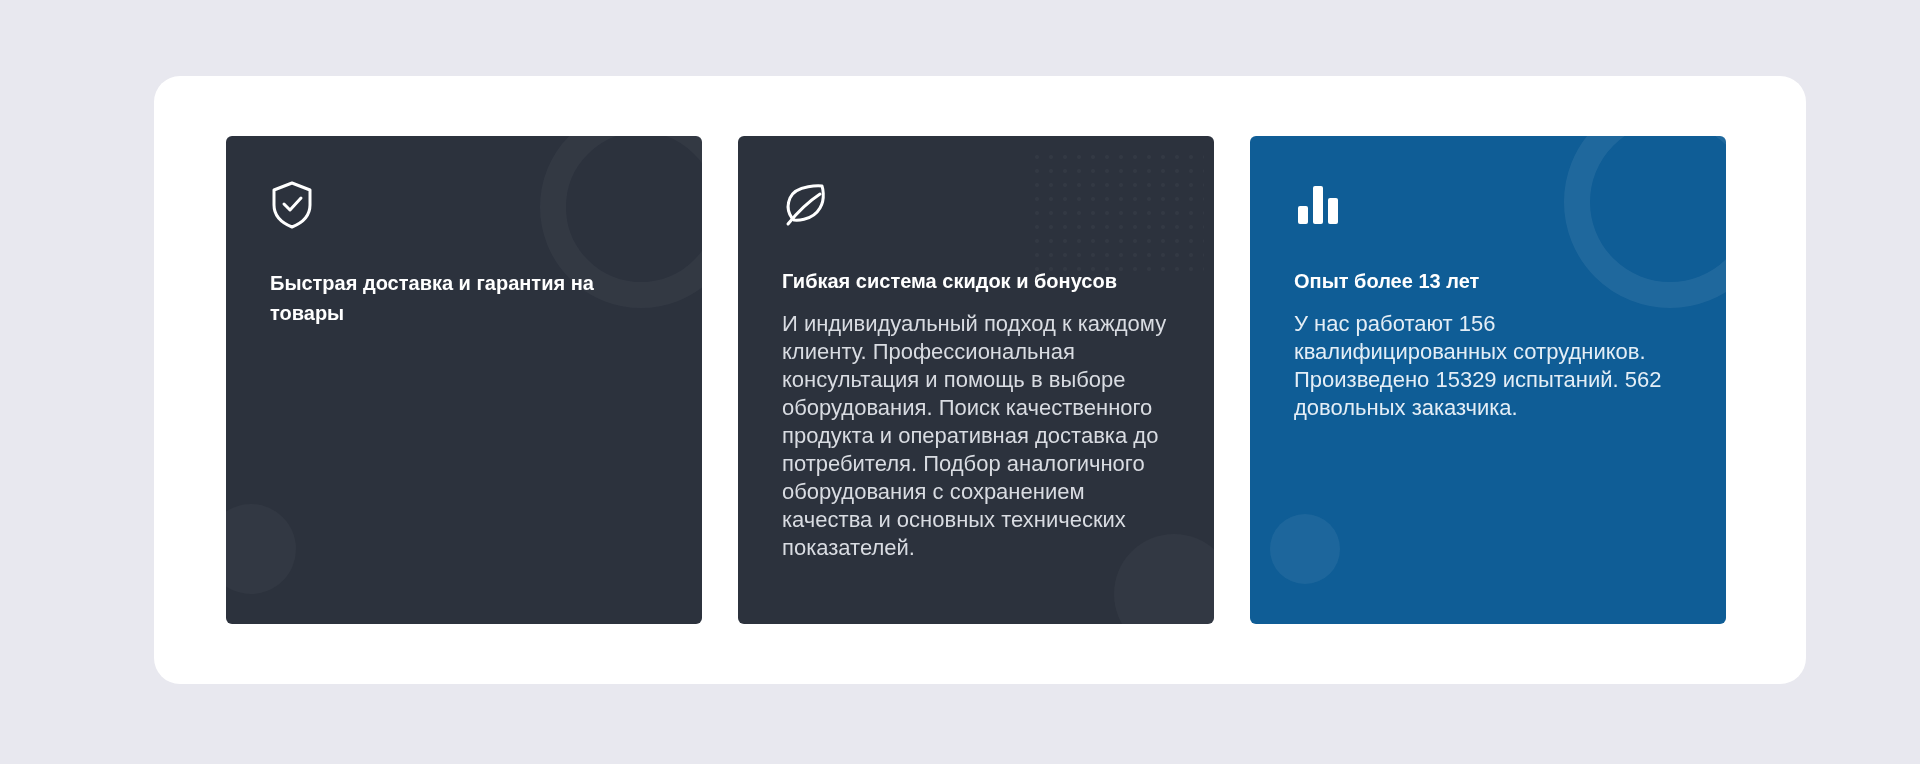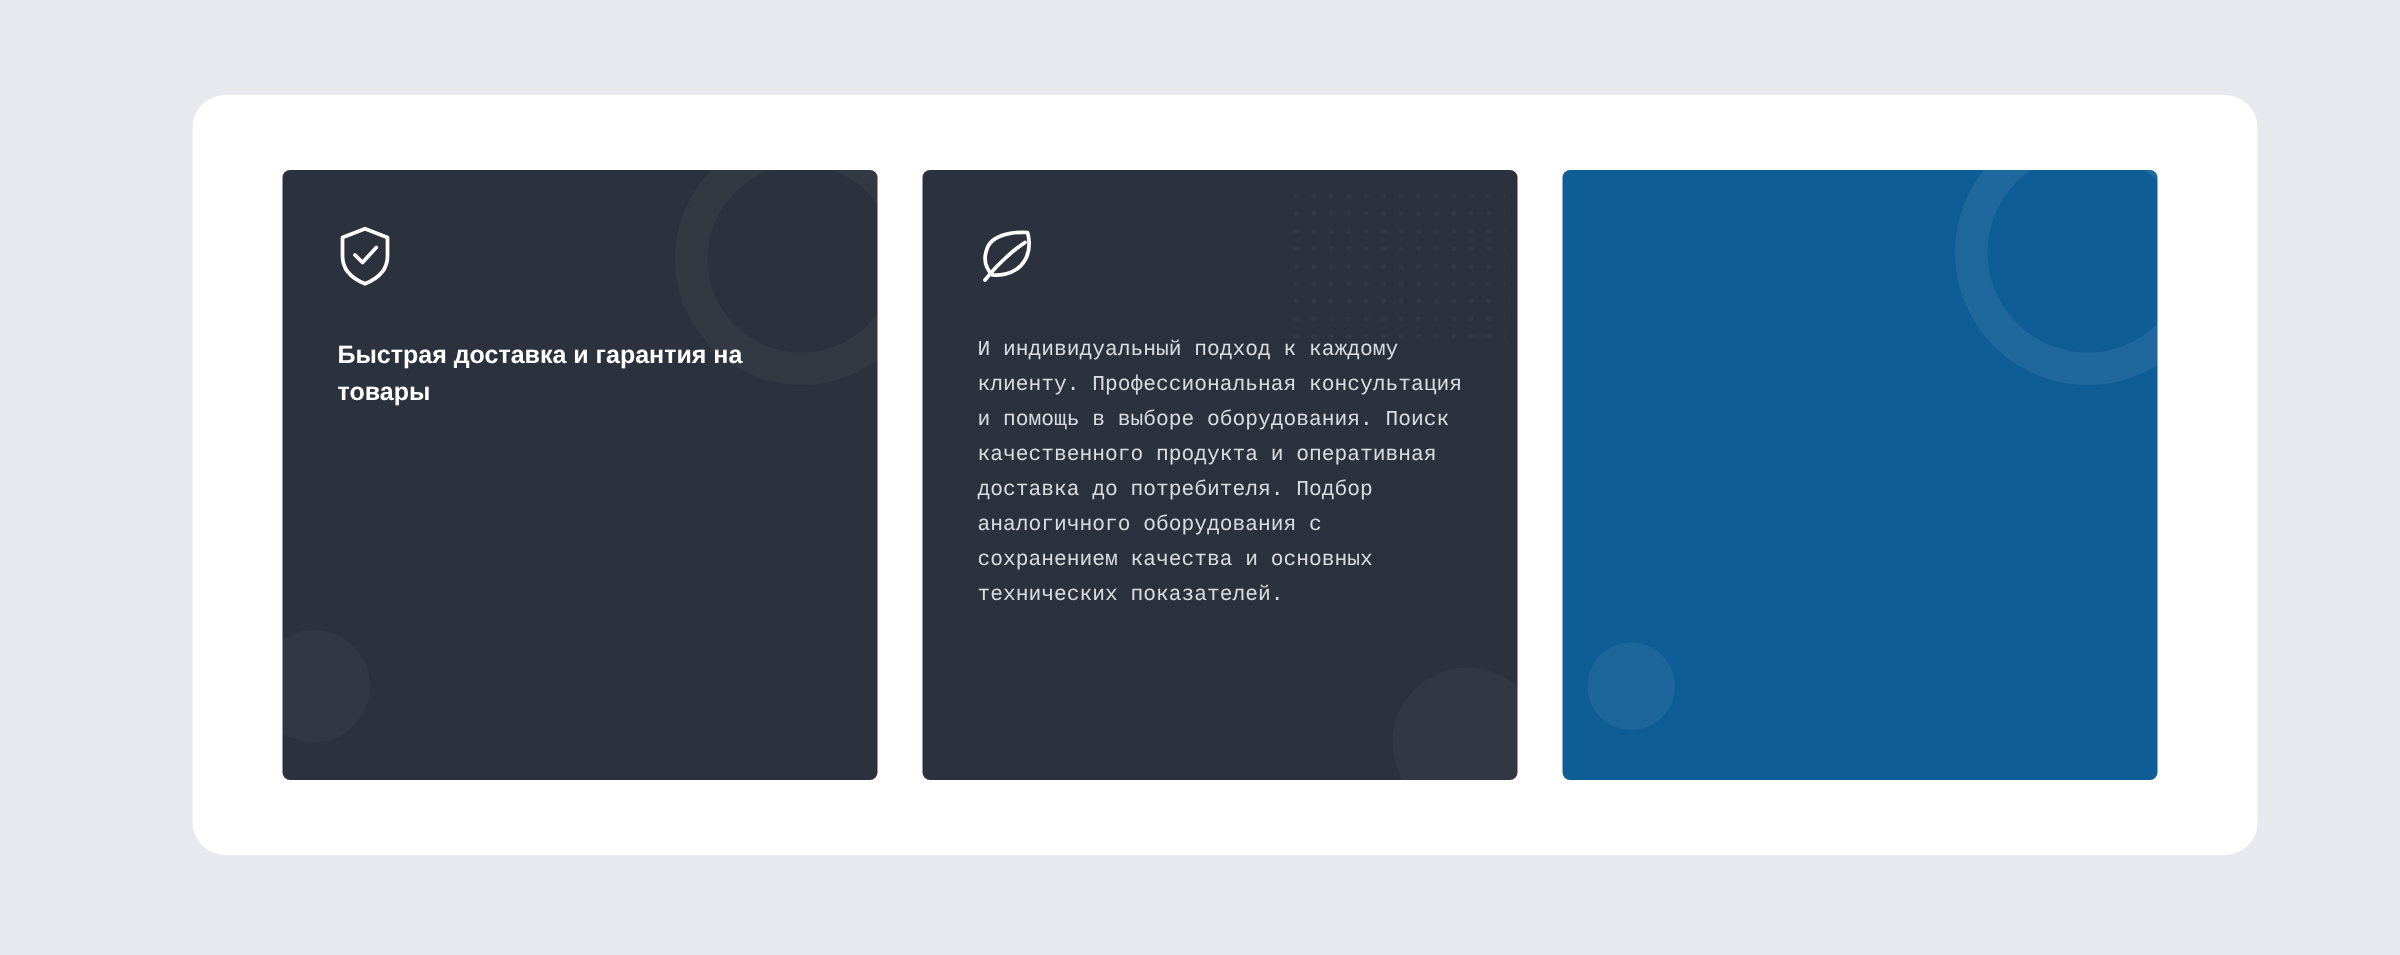--- a/index.html
+++ b/index.html
@@ -85,26 +85,25 @@
   }
   .card-title {
     font-size: 20px;
     line-height: 30px;
     font-weight: bold;
     color: #ffffff;
     margin: 0 0 14px 0;
     max-width: 380px;
   }
   .card-text {
-    font-size: 17px;
+    font-size: 22px;
     line-height: 28px;
     color: #d9dce2;
     margin: 0;
     max-width: 400px;
-    font-family: Liberation Mono, monospace;
   }
   .card-blue .card-text {
     color: #e4eef6;
   }
 </style>
 </head>
 <body>
 
 <div class="page">
   <div class="panel">
@@ -136,24 +135,36 @@
           </svg>
         </div>
         <div class="deco blob" style="width:120px;height:120px;right:-20px;bottom:-30px;"></div>
         <div class="card-inner">
           <span class="card-icon">
             <svg width="46" height="48" viewBox="0 0 46 48" fill="none" xmlns="http://www.w3.org/2000/svg">
               <path d="M40 6 C40 6 14 4 8 18 C2 32 12 40 12 40 C12 40 30 42 38 28 C44 18 40 6 40 6 Z" stroke="#ffffff" stroke-width="3" fill="none" stroke-linejoin="round"></path>
               <path d="M6 44 C14 34 26 22 38 14" stroke="#ffffff" stroke-width="3" fill="none" stroke-linecap="round"></path>
             </svg>
           </span>
+          <h3 class="card-title">Гибкая система скидок и бонусов</h3>
           <p class="card-text">И индивидуальный подход к каждому клиенту. Профессиональная консультация и помощь в выборе оборудования. Поиск качественного продукта и оперативная доставка до потребителя. Подбор аналогичного оборудования с сохранением качества и основных технических показателей.</p>
         </div>
       </div>
 
       <div class="card card-blue">
         <div class="deco ring ring-blue" style="width:160px;height:160px;right:-50px;top:-40px;"></div>
         <div class="deco blob blob-blue" style="width:70px;height:70px;left:20px;bottom:40px;"></div>
+        <div class="card-inner">
+          <span class="card-icon">
+            <svg width="48" height="48" viewBox="0 0 48 48" fill="none" xmlns="http://www.w3.org/2000/svg">
+              <rect x="4" y="26" width="10" height="18" rx="2" fill="#ffffff"></rect>
+              <rect x="19" y="6" width="10" height="38" rx="2" fill="#ffffff"></rect>
+              <rect x="34" y="18" width="10" height="26" rx="2" fill="#ffffff"></rect>
+            </svg>
+          </span>
+          <h3 class="card-title">Опыт более 13 лет</h3>
+          <p class="card-text">У нас работают 156 квалифицированных сотрудников. Произведено 15329 испытаний. 562 довольных заказчика.</p>
+        </div>
       </div>
 
     </div>
   </div>
 </div>
 
 </body></html>

